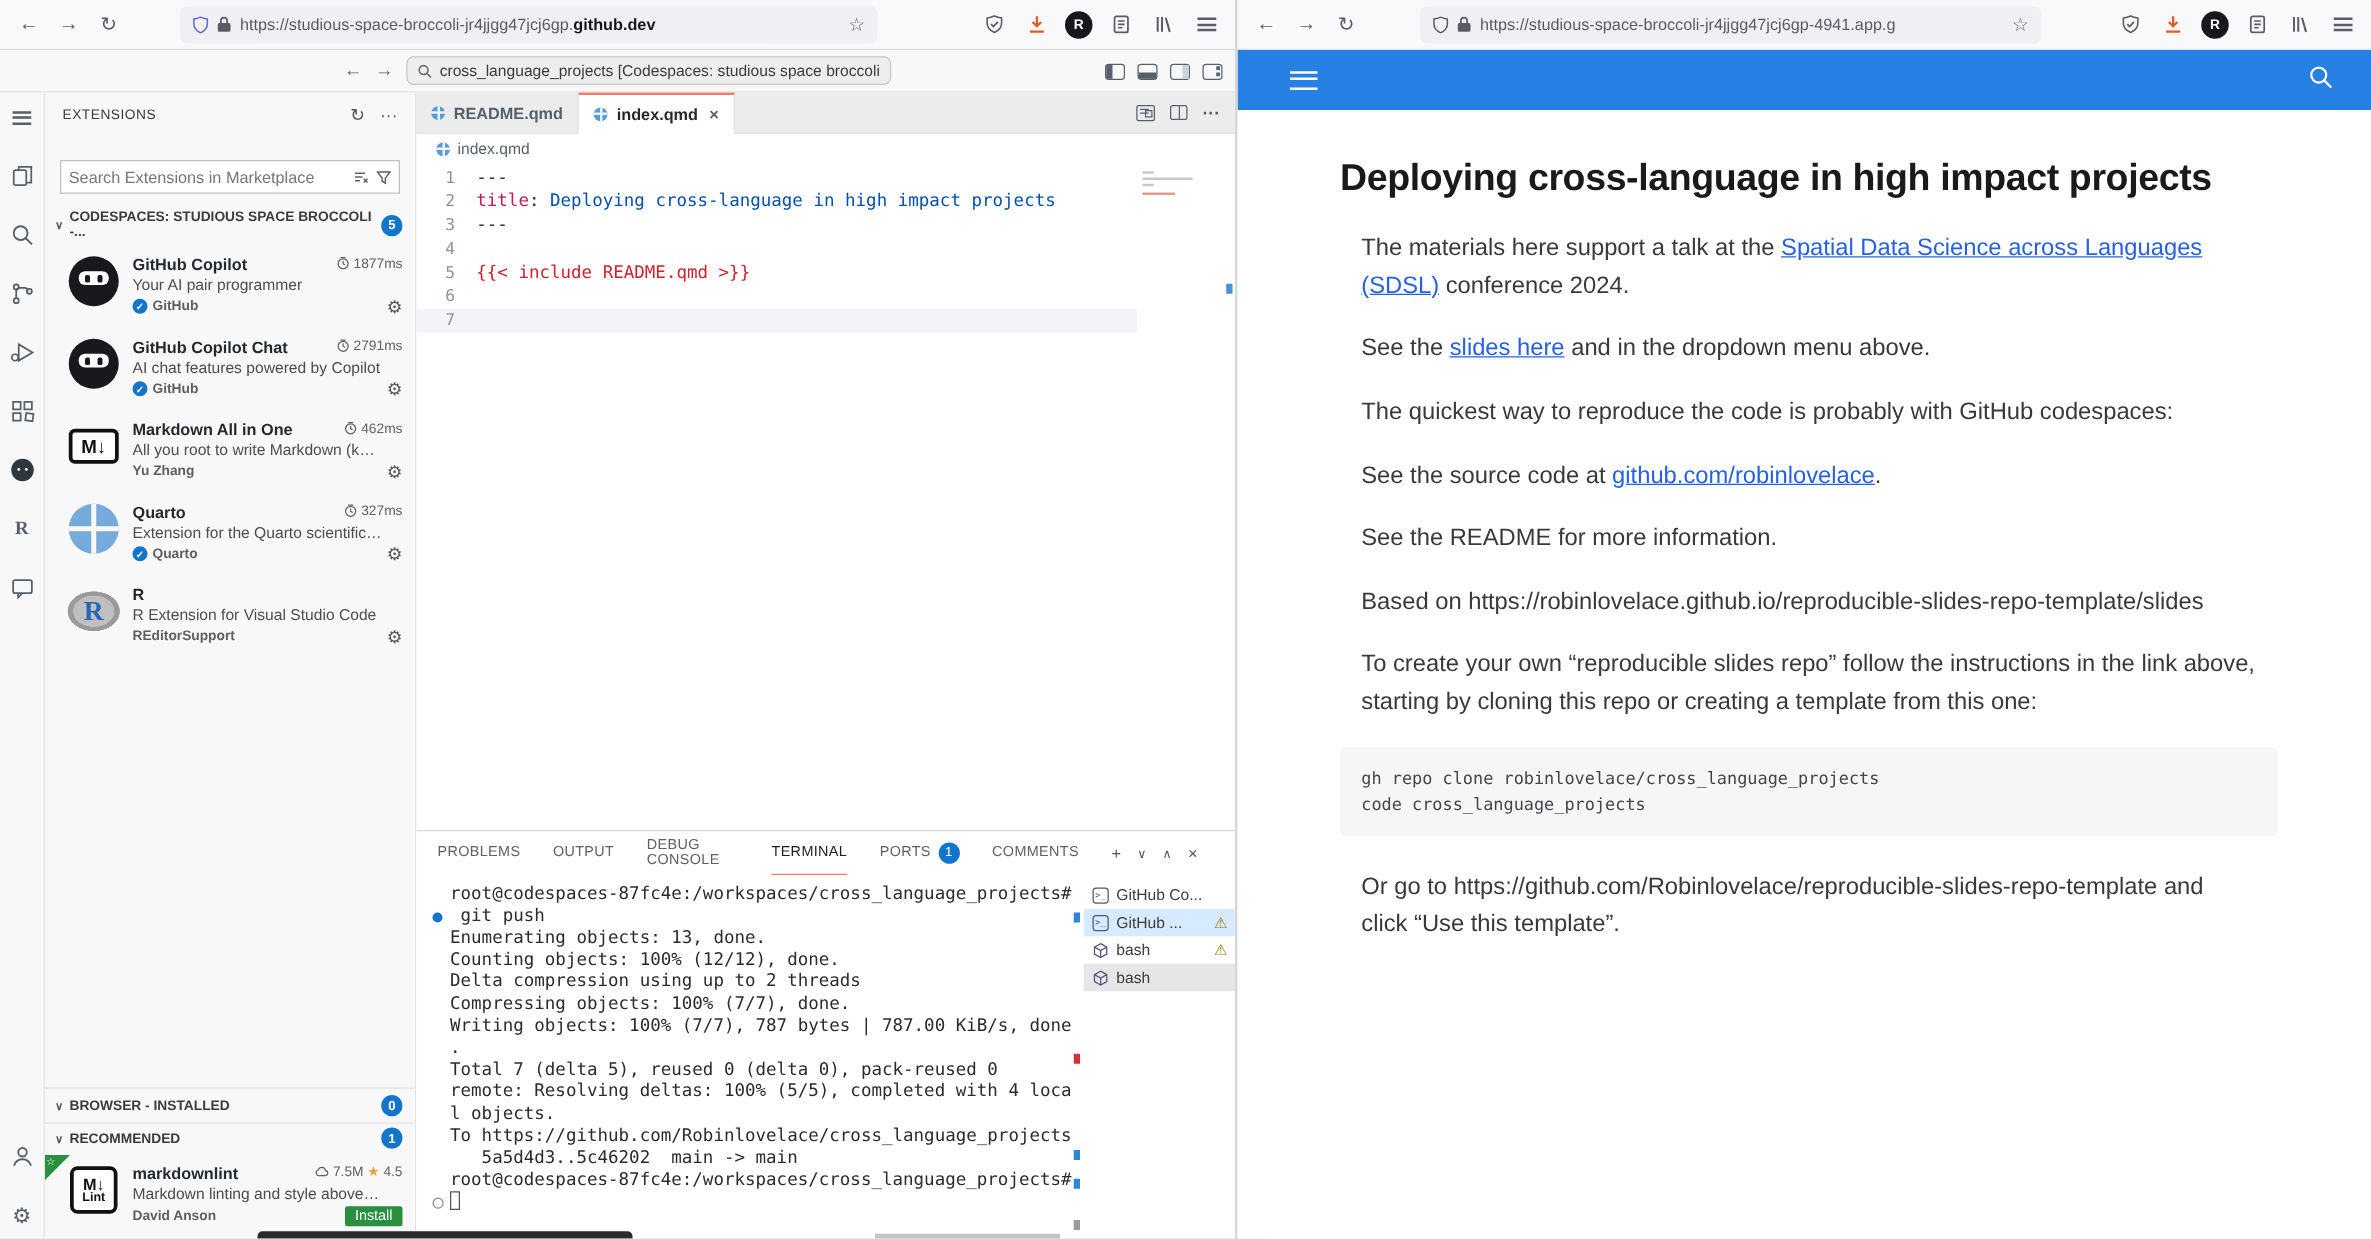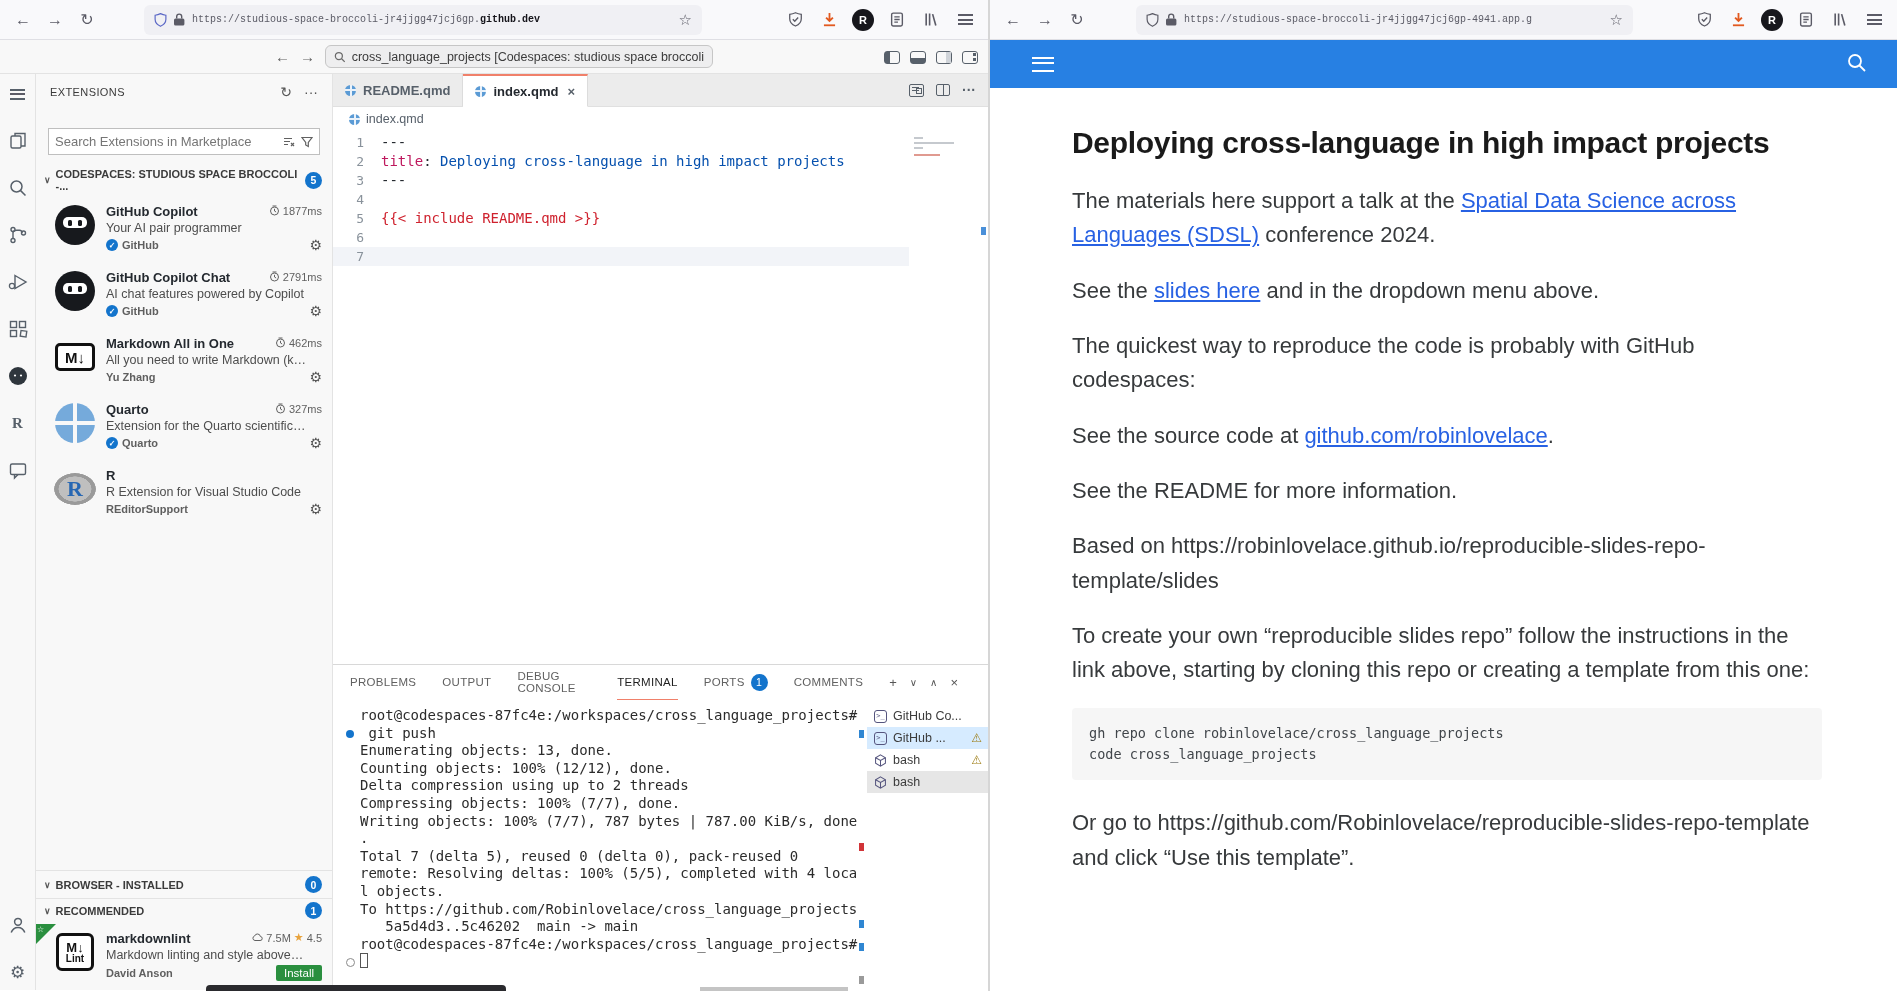--- a/index.html
+++ b/index.html
@@ -12,21 +12,21 @@
 
   
   .ff-bar { height:40px; background:#f9f9fb; border-bottom:1px solid #dfdfe4;
             display:flex; align-items:center; padding:0 8px; gap:2px; }
   .fico { width:30px; height:28px; border-radius:4px; display:flex; align-items:center;
           justify-content:center; color:#5b5b66; font-size:16px; flex:0 0 auto; }
   .urlpill { height:30px; background:#f0f0f4; border-radius:6px; display:flex;
              align-items:center; padding:0 10px; gap:7px; overflow:hidden; }
   .win-left .urlpill { width:558px; margin-left:40px; }
   .win-right .urlpill { width:497px; margin-left:42px; }
-  .urltext { font-size:10px; color:#5b5b66; white-space:nowrap; overflow:hidden; flex:1;font-family:Liberation Mono, monospace; }
+  .urltext { font-size:13px; color:#5b5b66; white-space:nowrap; overflow:hidden; flex:1; }
   .urltext b { color:#15141a; font-weight:600; }
   .pill-star { color:#5b5b66; font-size:15px; }
   .ff-right { margin-left:auto; display:flex; align-items:center; gap:4px; }
   .avatar { width:22px; height:22px; border-radius:50%; background:#17171c; color:#fff;
             font-size:11px; font-weight:bold; display:flex; align-items:center; justify-content:center; }
   .burger { width:15px; height:11px; border-top:2px solid #5b5b66; border-bottom:2px solid #5b5b66; position:relative; }
   .burger::after { content:""; position:absolute; left:0; right:0; top:2.5px; border-top:2px solid #5b5b66; }
 
   
   .vscode { height:950px; display:flex; flex-direction:column; background:#fff; }
@@ -162,21 +162,21 @@
   .botbar1 { position:absolute; left:206px; bottom:0; width:300px; height:6px; background:#2a2a2e; border-radius:4px 4px 0 0; }
   .botbar2 { position:absolute; left:700px; bottom:0; width:148px; height:4px; background:#c4c4c4; }
 
   
   .page-hdr { height:48px; background:#2780e3; display:flex; align-items:center; padding:0 30px 0 42px; }
   .wburger { width:22px; height:15px; border-top:2.5px solid #fff; border-bottom:2.5px solid #fff; position:relative; }
   .wburger::after { content:""; position:absolute; left:0; right:0; top:3.7px; border-top:2.5px solid #fff; }
   .hdr-search { margin-left:auto; }
   .page-body { height:903px; background:#fff; padding:30px 75px 0 82px; overflow:hidden; }
   .ptitle { font-size:30px; font-weight:bold; color:#1a1a1a; letter-spacing:-.3px; margin:8px 0 24px; }
-  .page-body p { font-size:22px; color:#373a3c; line-height:1.56; margin:0 0 21px; max-width:755px; }
+  .page-body p { font-size:19px; color:#373a3c; line-height:1.56; margin:0 17px 21px; max-width:755px; }
   .page-body a { color:#2761e3; text-decoration:underline; }
   .codeblock { max-width:755px; background:#f6f6f6; border-radius:4px; padding:15px 17px; margin:2px 0 26px;
                font-family:"DejaVu Sans Mono",monospace; font-size:13.5px; color:#40454a; line-height:1.55; white-space:pre; }
 </style>
 </head>
 <body>
 
 <div class="screen">
 
   <section class="win win-left">
@@ -391,21 +391,21 @@
         <span class="ext-name">Markdown All in One</span>
         <span class="ext-time">
                       <svg width="11" height="11" viewBox="0 0 11 11">
                         <circle cx="5.5" cy="6" r="4" fill="none" stroke="#616161" stroke-width="1"></circle>
                         <path d="M5.5 3.8V6l1.6 1" fill="none" stroke="#616161" stroke-width="1"></path>
                         <path d="M3.5 1h4" stroke="#616161" stroke-width="1"></path>
                       </svg>
                       <span>462ms</span>
                     </span>
       </span>
-      <span class="ext-desc" style="display:block">All you need to write Markdown (k…</span>
+      <span class="ext-desc" style="display:block">All you root to write Markdown (k…</span>
       <span class="ext-l3">
         <span class="ext-pub">Yu Zhang</span>
         <span class="gear">⚙</span>
       </span>
     </span>
   </div>
   <div class="ext-row">
     <span class="ext-ico">
                   <span class="qrt"></span>
                 </span>

